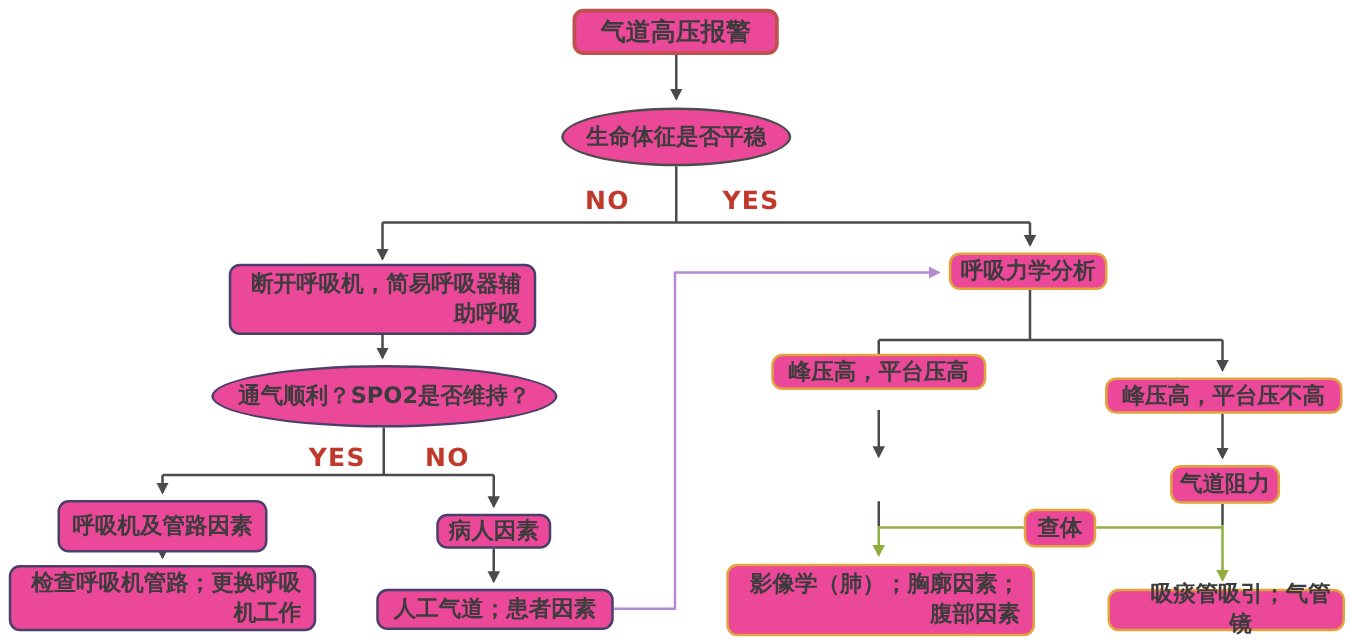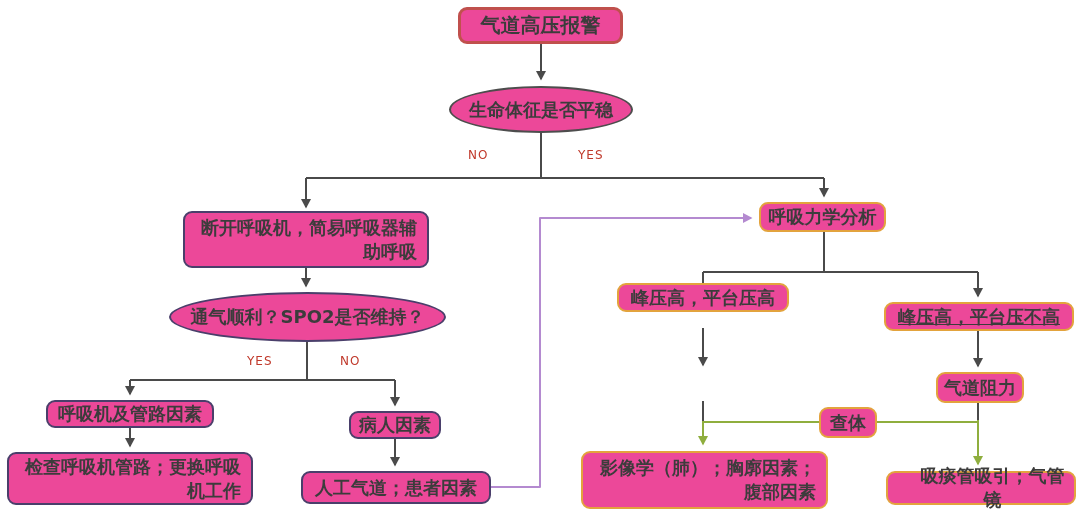--- a/index.html
+++ b/index.html
@@ -24,21 +24,21 @@
     z-index:2;
   }
   .node.red{border-color:#c0504d;font-size:20px;border-width:3px;}
   .node.purple{border-color:#4a3f6b;}
   .node.orange{border-color:#e3a33d;}
   .node.gray{border-color:#4d4d4d;}
   .node.ellipse{border-radius:50%;padding:0;}
   .node.left-align{justify-content:flex-start;text-align:right;padding:3px 10px;}
   .edge-label{
     position:absolute;z-index:3;
-    color:#c0392b;font-size:12px;font-weight:normal;
+    color:#c0392b;font-size:20px;font-weight:bold;
     letter-spacing:1px;
   }
 </style>
 </head>
 <body>
 
 <div class="canvas">
 
   <svg class="wires" width="1080" height="514" viewBox="0 0 1080 514">
     <defs>
@@ -92,33 +92,33 @@
   <div class="edge-label" style="left:468px;top:148px;">NO</div>
   <div class="edge-label" style="left:578px;top:148px;">YES</div>
 
   <div class="node purple left-align" style="left:183px;top:211px;width:246px;height:57px;">断开呼吸机，简易呼吸器辅助呼吸</div>
 
   <div class="node purple ellipse" style="left:169px;top:292px;width:277px;height:50px;">通气顺利？SPO2是否维持？</div>
 
   <div class="edge-label" style="left:247px;top:354px;">YES</div>
   <div class="edge-label" style="left:340px;top:354px;">NO</div>
 
-  <div class="node purple" style="left:46px;top:400px;width:168px;height:28px;">呼吸机及管路因素</div>
+  <div class="node purple" style="left:46px;top:400px;width:168px;height:42px;">呼吸机及管路因素</div>
 
   <div class="node purple" style="left:349px;top:411px;width:92px;height:28px;">病人因素</div>
 
   <div class="node purple left-align" style="left:7px;top:452px;width:246px;height:53px;">检查呼吸机管路；更换呼吸机工作</div>
 
   <div class="node purple" style="left:301px;top:471px;width:190px;height:33px;">人工气道；患者因素</div>
 
   <div class="node orange" style="left:759px;top:202px;width:127px;height:30px;">呼吸力学分析</div>
 
   <div class="node orange" style="left:617px;top:283px;width:172px;height:29px;">峰压高，平台压高</div>
 
-  <div class="node orange" style="left:884px;top:302px;width:190px;height:29px;text-decoration:underline;">峰压高，平台压不高</div>
+  <div class="node orange" style="left:884px;top:302px;width:190px;height:29px;">峰压高，平台压不高</div>
 
 
   <div class="node orange" style="left:936px;top:372px;width:88px;height:31px;">气道阻力</div>
 
   <div class="node orange left-align" style="left:581px;top:451px;width:247px;height:58px;">影像学（肺）；胸廓因素；腹部因素</div>
 
   <div class="node orange" style="left:819px;top:407px;width:58px;height:31px;">查体</div>
 
   <div class="node orange" style="left:886px;top:471px;width:190px;height:34px;padding-left:29px;">吸痰管吸引；气管镜</div>
 

